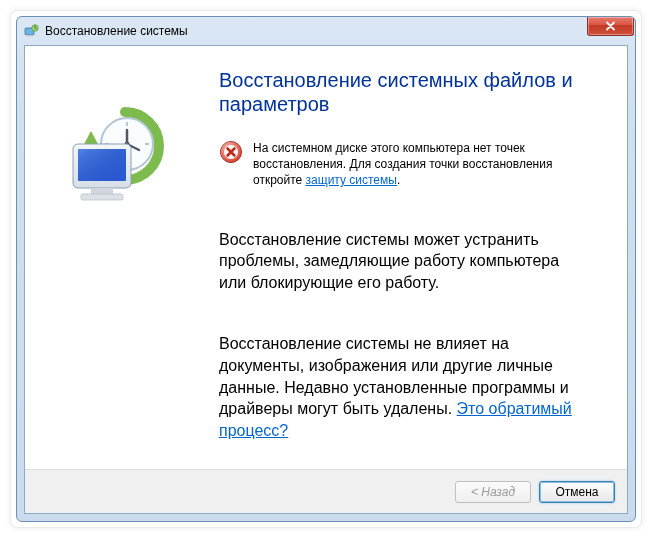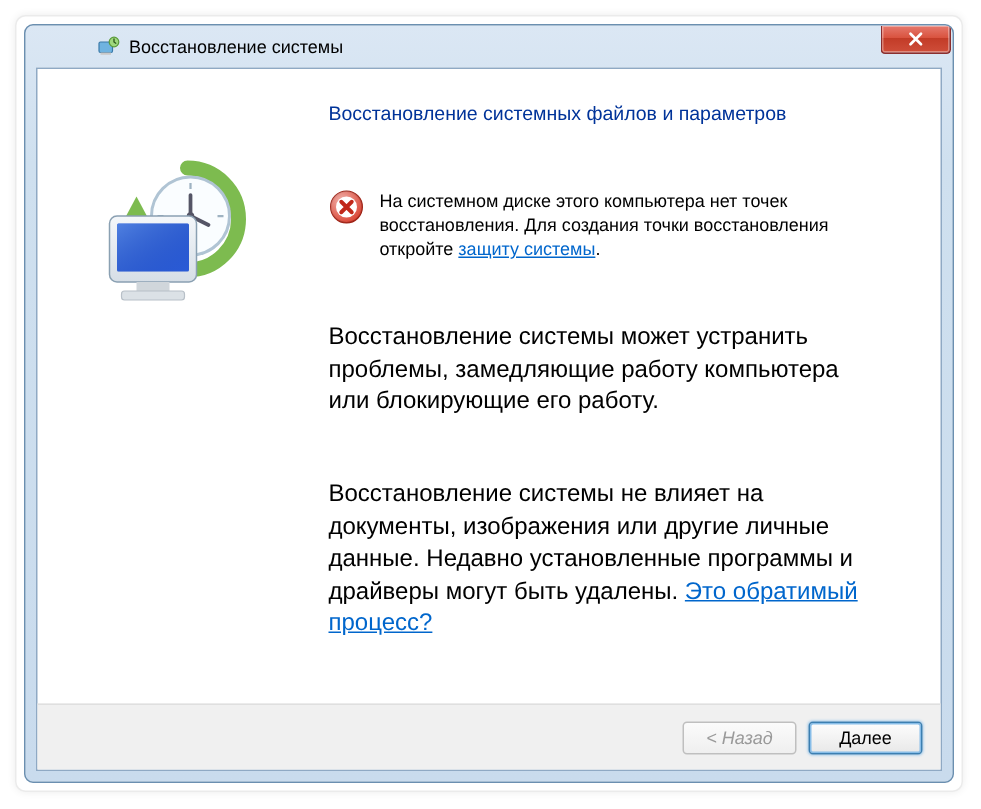--- a/index.html
+++ b/index.html
@@ -29,21 +29,20 @@
     position: absolute;
     left: 16px;
     top: 16px;
     width: 620px;
     height: 506px;
     border: 1px solid #6b8fb0;
     border-radius: 6px;
     background: linear-gradient(to bottom, #dbe7f4 0%, #cfe0ef 18%, #c9dbed 100%);
     box-sizing: border-box;
     overflow: hidden;
-    padding-left: 41px;
   }
   .titlebar {
     height: 28px;
     display: flex;
     align-items: center;
     padding: 0 6px;
     position: relative;
   }
   .titlebar .app-icon {
     width: 16px;
@@ -107,23 +106,23 @@
     height: 120px;
     position: relative;
   }
 
   .right-col {
     flex: 1 1 auto;
     min-width: 0;
   }
 
   .heading {
-    font-size: 13px;
+    font-size: 20px;
     color: #003399;
-    margin-bottom: 42px;
+    margin-bottom: 24px;
     line-height: 1.2;
   }
 
   .error-row {
     display: flex;
     gap: 10px;
     margin-bottom: 29px;
     padding-right: 30px;
   }
   .error-icon {
@@ -285,17 +284,17 @@
 
         <div class="info-para">
           <span>Восстановление системы не влияет на документы, изображения или другие личные данные. Недавно установленные программы и драйверы могут быть удалены. </span><span class="link">Это обратимый процесс?</span>
         </div>
       </div>
 
     </div>
 
     <div class="footer">
       <div class="btn disabled">&lt; Назад</div>
-      <div class="btn focus">Далее</div>
+      <div class="btn focus">Отмена</div>
     </div>
 
   </div>
 </div>
 
 </body></html>

